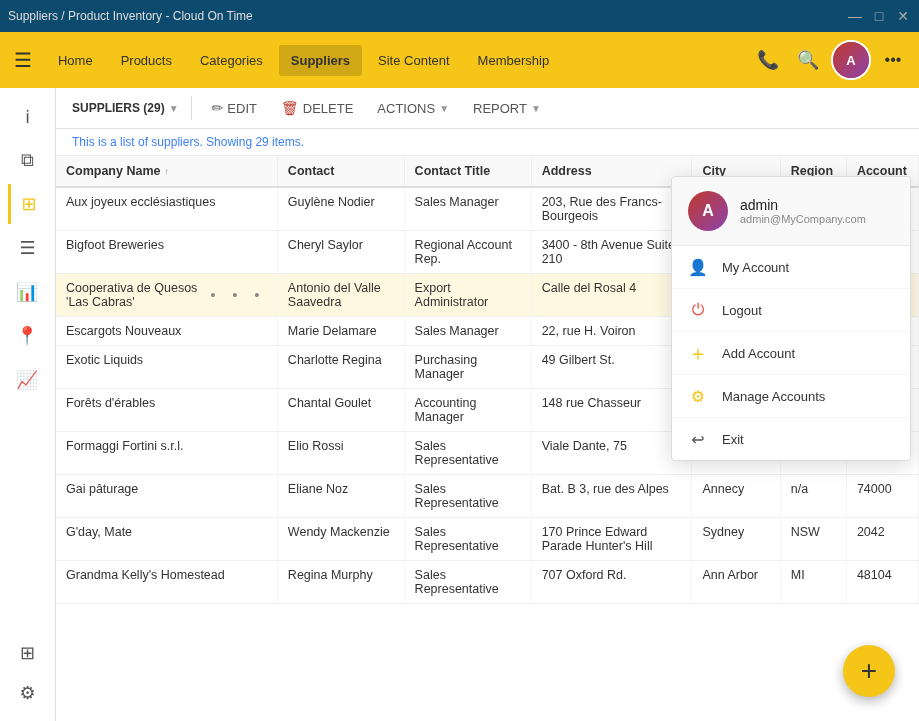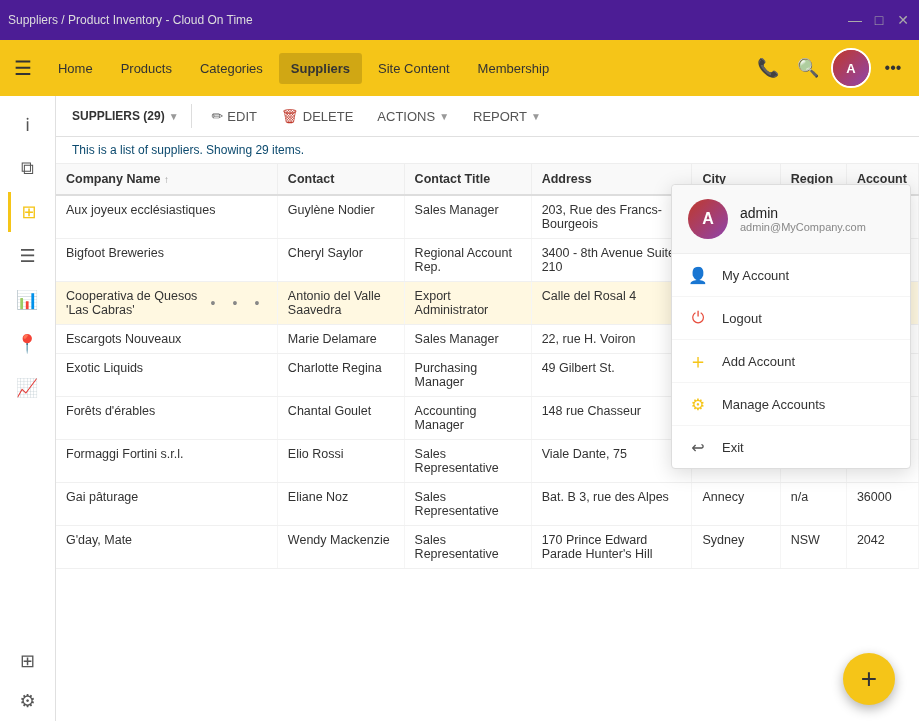--- a/index.html
+++ b/index.html
@@ -1,22 +1,22 @@
 <!DOCTYPE html>
 <html><head>
   <meta charset="utf-8">
   <style>
     * { box-sizing: border-box; margin: 0; padding: 0; }
     body { font-family: 'Segoe UI', Arial, sans-serif; font-size: 13px; background: #f0f0f0; width: 919px; height: 721px; overflow: hidden; }
 
     
     .titlebar {
-      background: #4c1d95;
+      background: #0c4a6e;
       color: #ccc;
-      height: 40px;
+      height: 32px;
       display: flex;
       align-items: center;
       justify-content: space-between;
       padding: 0 8px;
       font-size: 12px;
       gap: 12px;
     }
     .titlebar-title { color: #ddd; font-size: 12px; }
     .titlebar-controls { display: flex; gap: 8px; }
     .titlebar-btn {
@@ -129,21 +129,21 @@
       background: none; border: none; cursor: pointer;
       padding: 4px 8px; font-size: 13px; color: #555;
       border-radius: 3px;
     }
     .toolbar-btn .icon { font-size: 14px; color: #666; }
     .toolbar-btn.delete .icon { color: #c0392b; }
 
     
     .infobar {
       padding: 6px 16px;
-      font-size: 12px; color: #0c4a6e;
+      font-size: 12px; color: #3b82f6;
       border-bottom: 1px solid #eee;
     }
 
     
     .table-container {
       flex: 1;
       overflow-y: auto;
       overflow-x: auto;
     }
     table {
@@ -429,30 +429,39 @@
                 <td>n/a</td>
                 <td>48100</td>
               </tr>
               <tr>
                 <td>Gai pâturage</td>
                 <td>Eliane Noz</td>
                 <td>Sales Representative</td>
                 <td>Bat. B 3, rue des Alpes</td>
                 <td>Annecy</td>
                 <td>n/a</td>
-                <td>36000</td>
+                <td>74000</td>
               </tr>
               <tr>
                 <td>G'day, Mate</td>
                 <td>Wendy Mackenzie</td>
                 <td>Sales Representative</td>
                 <td>170 Prince Edward Parade Hunter's Hill</td>
                 <td>Sydney</td>
                 <td>NSW</td>
                 <td>2042</td>
+              </tr>
+              <tr>
+                <td>Grandma Kelly's Homestead</td>
+                <td>Regina Murphy</td>
+                <td>Sales Representative</td>
+                <td>707 Oxford Rd.</td>
+                <td>Ann Arbor</td>
+                <td>MI</td>
+                <td>48104</td>
               </tr>
             </tbody>
         </table>
       </div>
     </div>
 
     <div class="dropdown-menu">
       <div class="dropdown-header">
         <div class="dropdown-avatar">
           <span>A</span>

